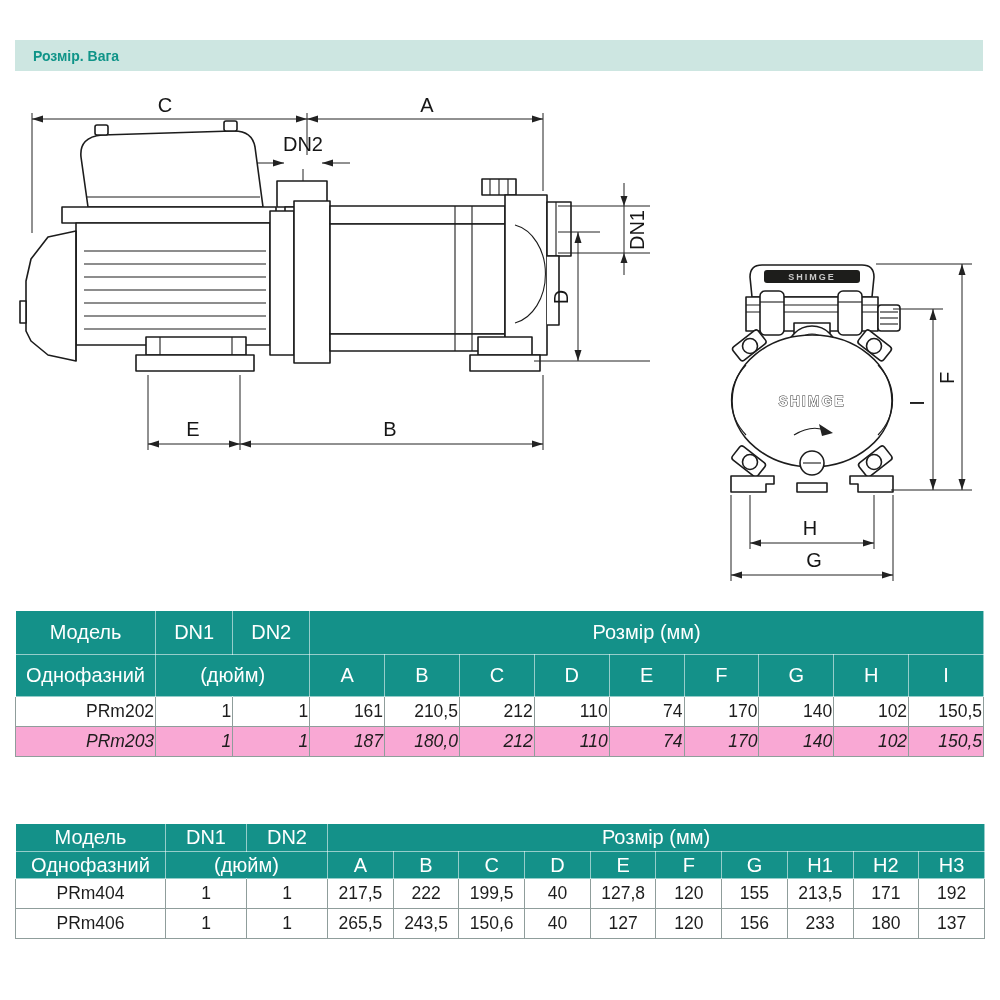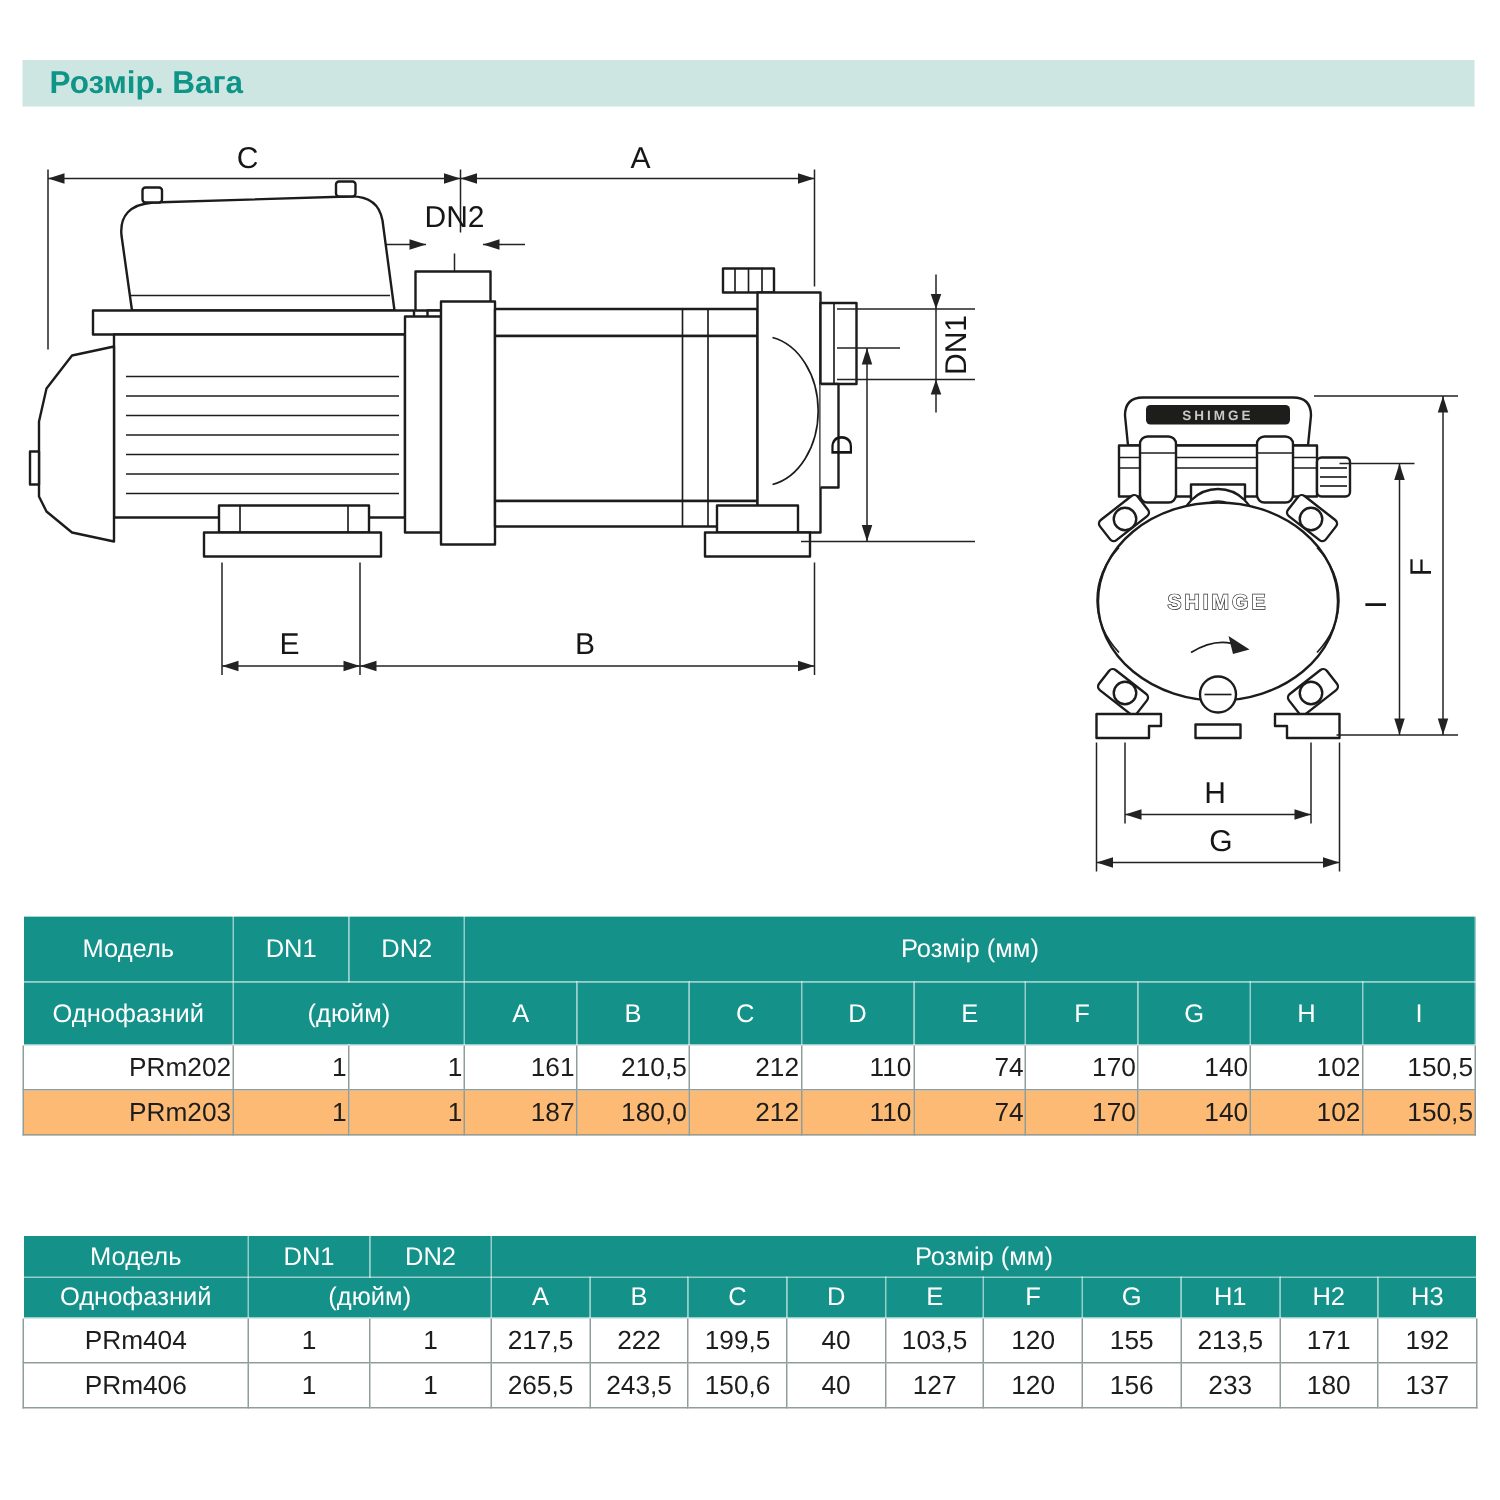--- a/index.html
+++ b/index.html
@@ -1,29 +1,29 @@
 <!DOCTYPE html>
 <html><head>
 <meta charset="utf-8">
 <style>
   html,body{margin:0;padding:0;background:#fff;}
   body{width:1000px;height:1000px;position:relative;font-family:"Liberation Sans",sans-serif;overflow:hidden;}
   .title-bar{position:absolute;left:15px;top:40px;width:968px;height:31px;background:#cde6e1;display:flex;align-items:center;padding-left:18px;box-sizing:border-box;}
-  .title-bar span{color:#0f9488;font-weight:bold;font-size:21px;}
+  .title-bar span{color:#0f9488;font-weight:bold;font-size:14px;}
   .drawing{position:absolute;left:0;top:85px;width:1000px;height:520px;}
   svg text{font-family:"Liberation Sans",sans-serif;fill:#161616;}
   .part{fill:#fff;stroke:#1c1c1c;stroke-width:1.6;stroke-linejoin:round;}
   .thin{fill:none;stroke:#1c1c1c;stroke-width:1.1;}
   .dim{stroke:#222;stroke-width:1;fill:none;}
   .dimfill{fill:#222;stroke:none;}
   .dimtext{font-size:20px;}
   table.dims{position:absolute;left:15px;border-collapse:collapse;table-layout:fixed;width:969px;}
-  table.dims th{background:#149189;color:#fff;font-weight:400;border:1px solid rgba(255,255,255,0.55);text-align:center;font-size:17px;}
+  table.dims th{background:#149189;color:#fff;font-weight:400;border:1px solid rgba(255,255,255,0.55);text-align:center;font-size:20px;}
   table.dims td{border:1px solid #8f9d9b;text-align:center;color:#1d1d1d;font-size:17.5px;background:#fff;}
-  table.dims tr.hl td{background:#fdba74;}
+  table.dims tr.hl td{background:#f9a8d4;font-style:italic;}
   #table1{top:610px;}
   #table1 tr.hrow1 th{height:41px;}
   #table1 tr.hrow2 th{height:39px;}
   #table1 td{height:27px;text-align:right;}
   #table2{top:823px;}
   #table2 tr.hrow1 th{height:25px;}
   #table2 tr.hrow2 th{height:24px;}
   #table2 td{height:27px;}
   #table1 col.c-model{width:140px;} #table1 col.c-dn{width:77px;} #table1 col.c-size{width:74.8px;}
   #table2 col.c-model{width:150px;} #table2 col.c-dn{width:81px;} #table2 col.c-size{width:65.7px;}
@@ -324,21 +324,21 @@
   </thead>
   <tbody>
       <tr>
         <td>PRm404</td>
         <td>1</td>
         <td>1</td>
         <td>217,5</td>
         <td>222</td>
         <td>199,5</td>
         <td>40</td>
-        <td>103,5</td>
+        <td>127,8</td>
         <td>120</td>
         <td>155</td>
         <td>213,5</td>
         <td>171</td>
         <td>192</td>
       </tr>
       <tr>
         <td>PRm406</td>
         <td>1</td>
         <td>1</td>

